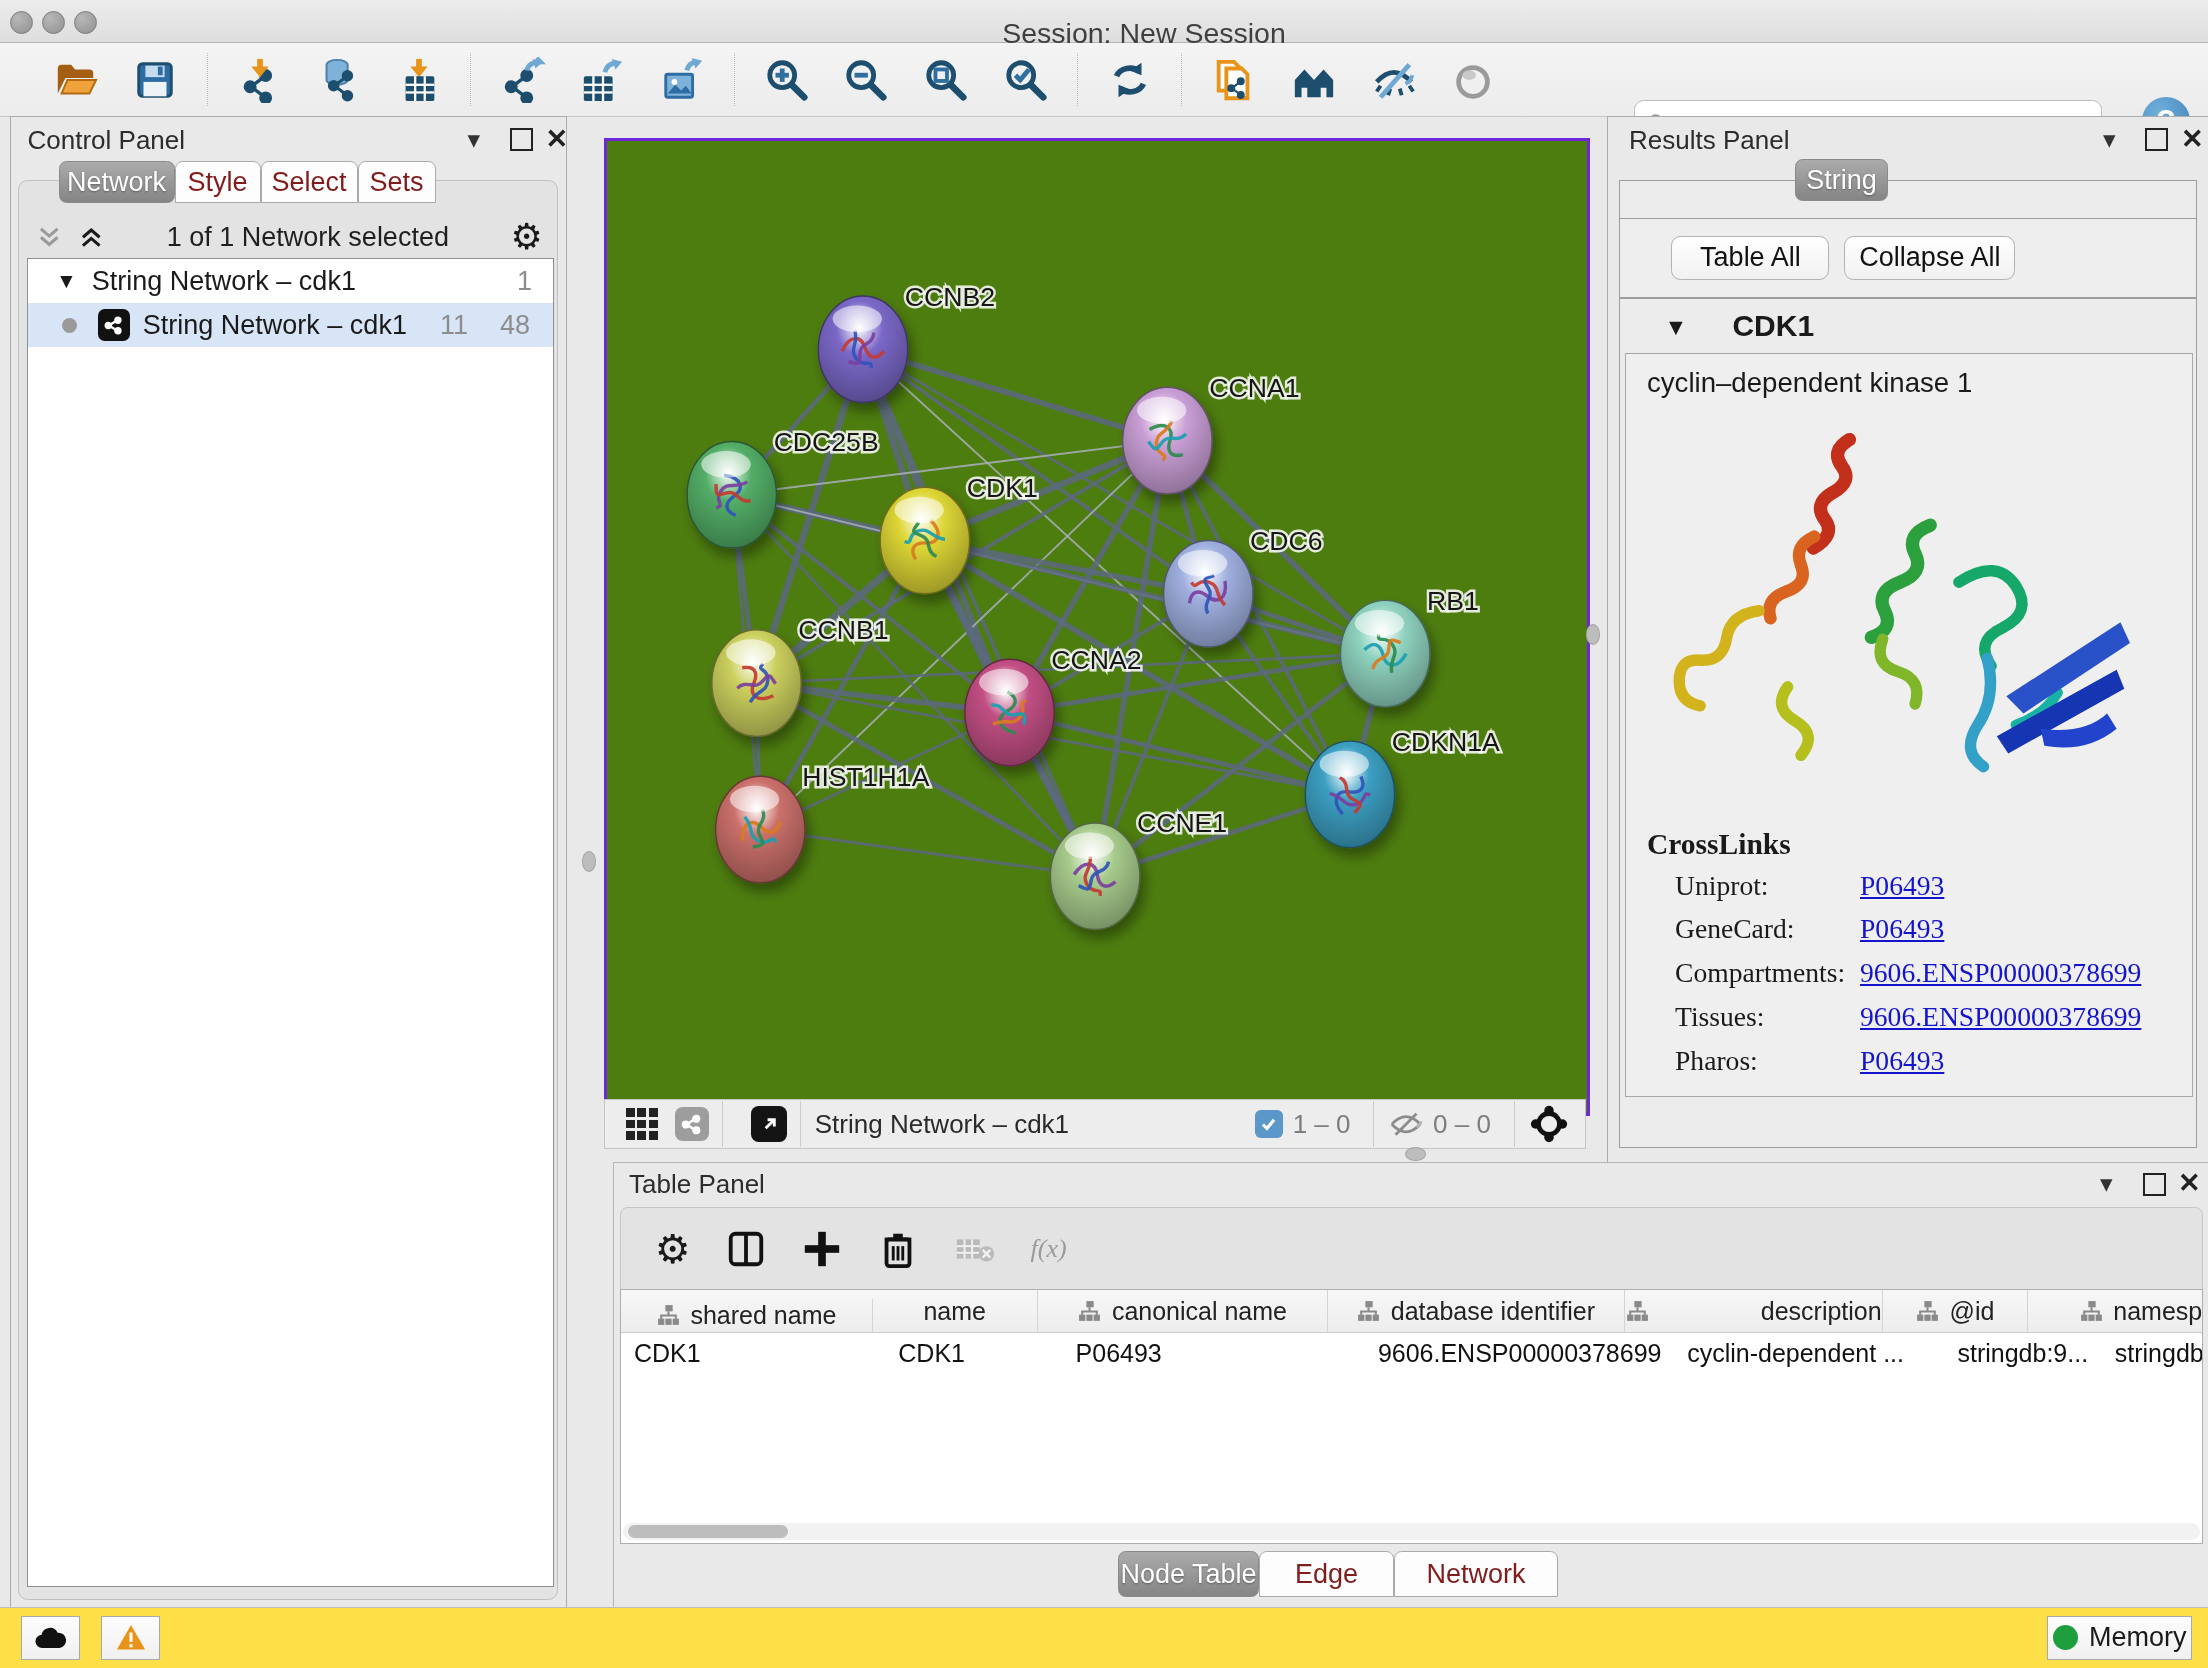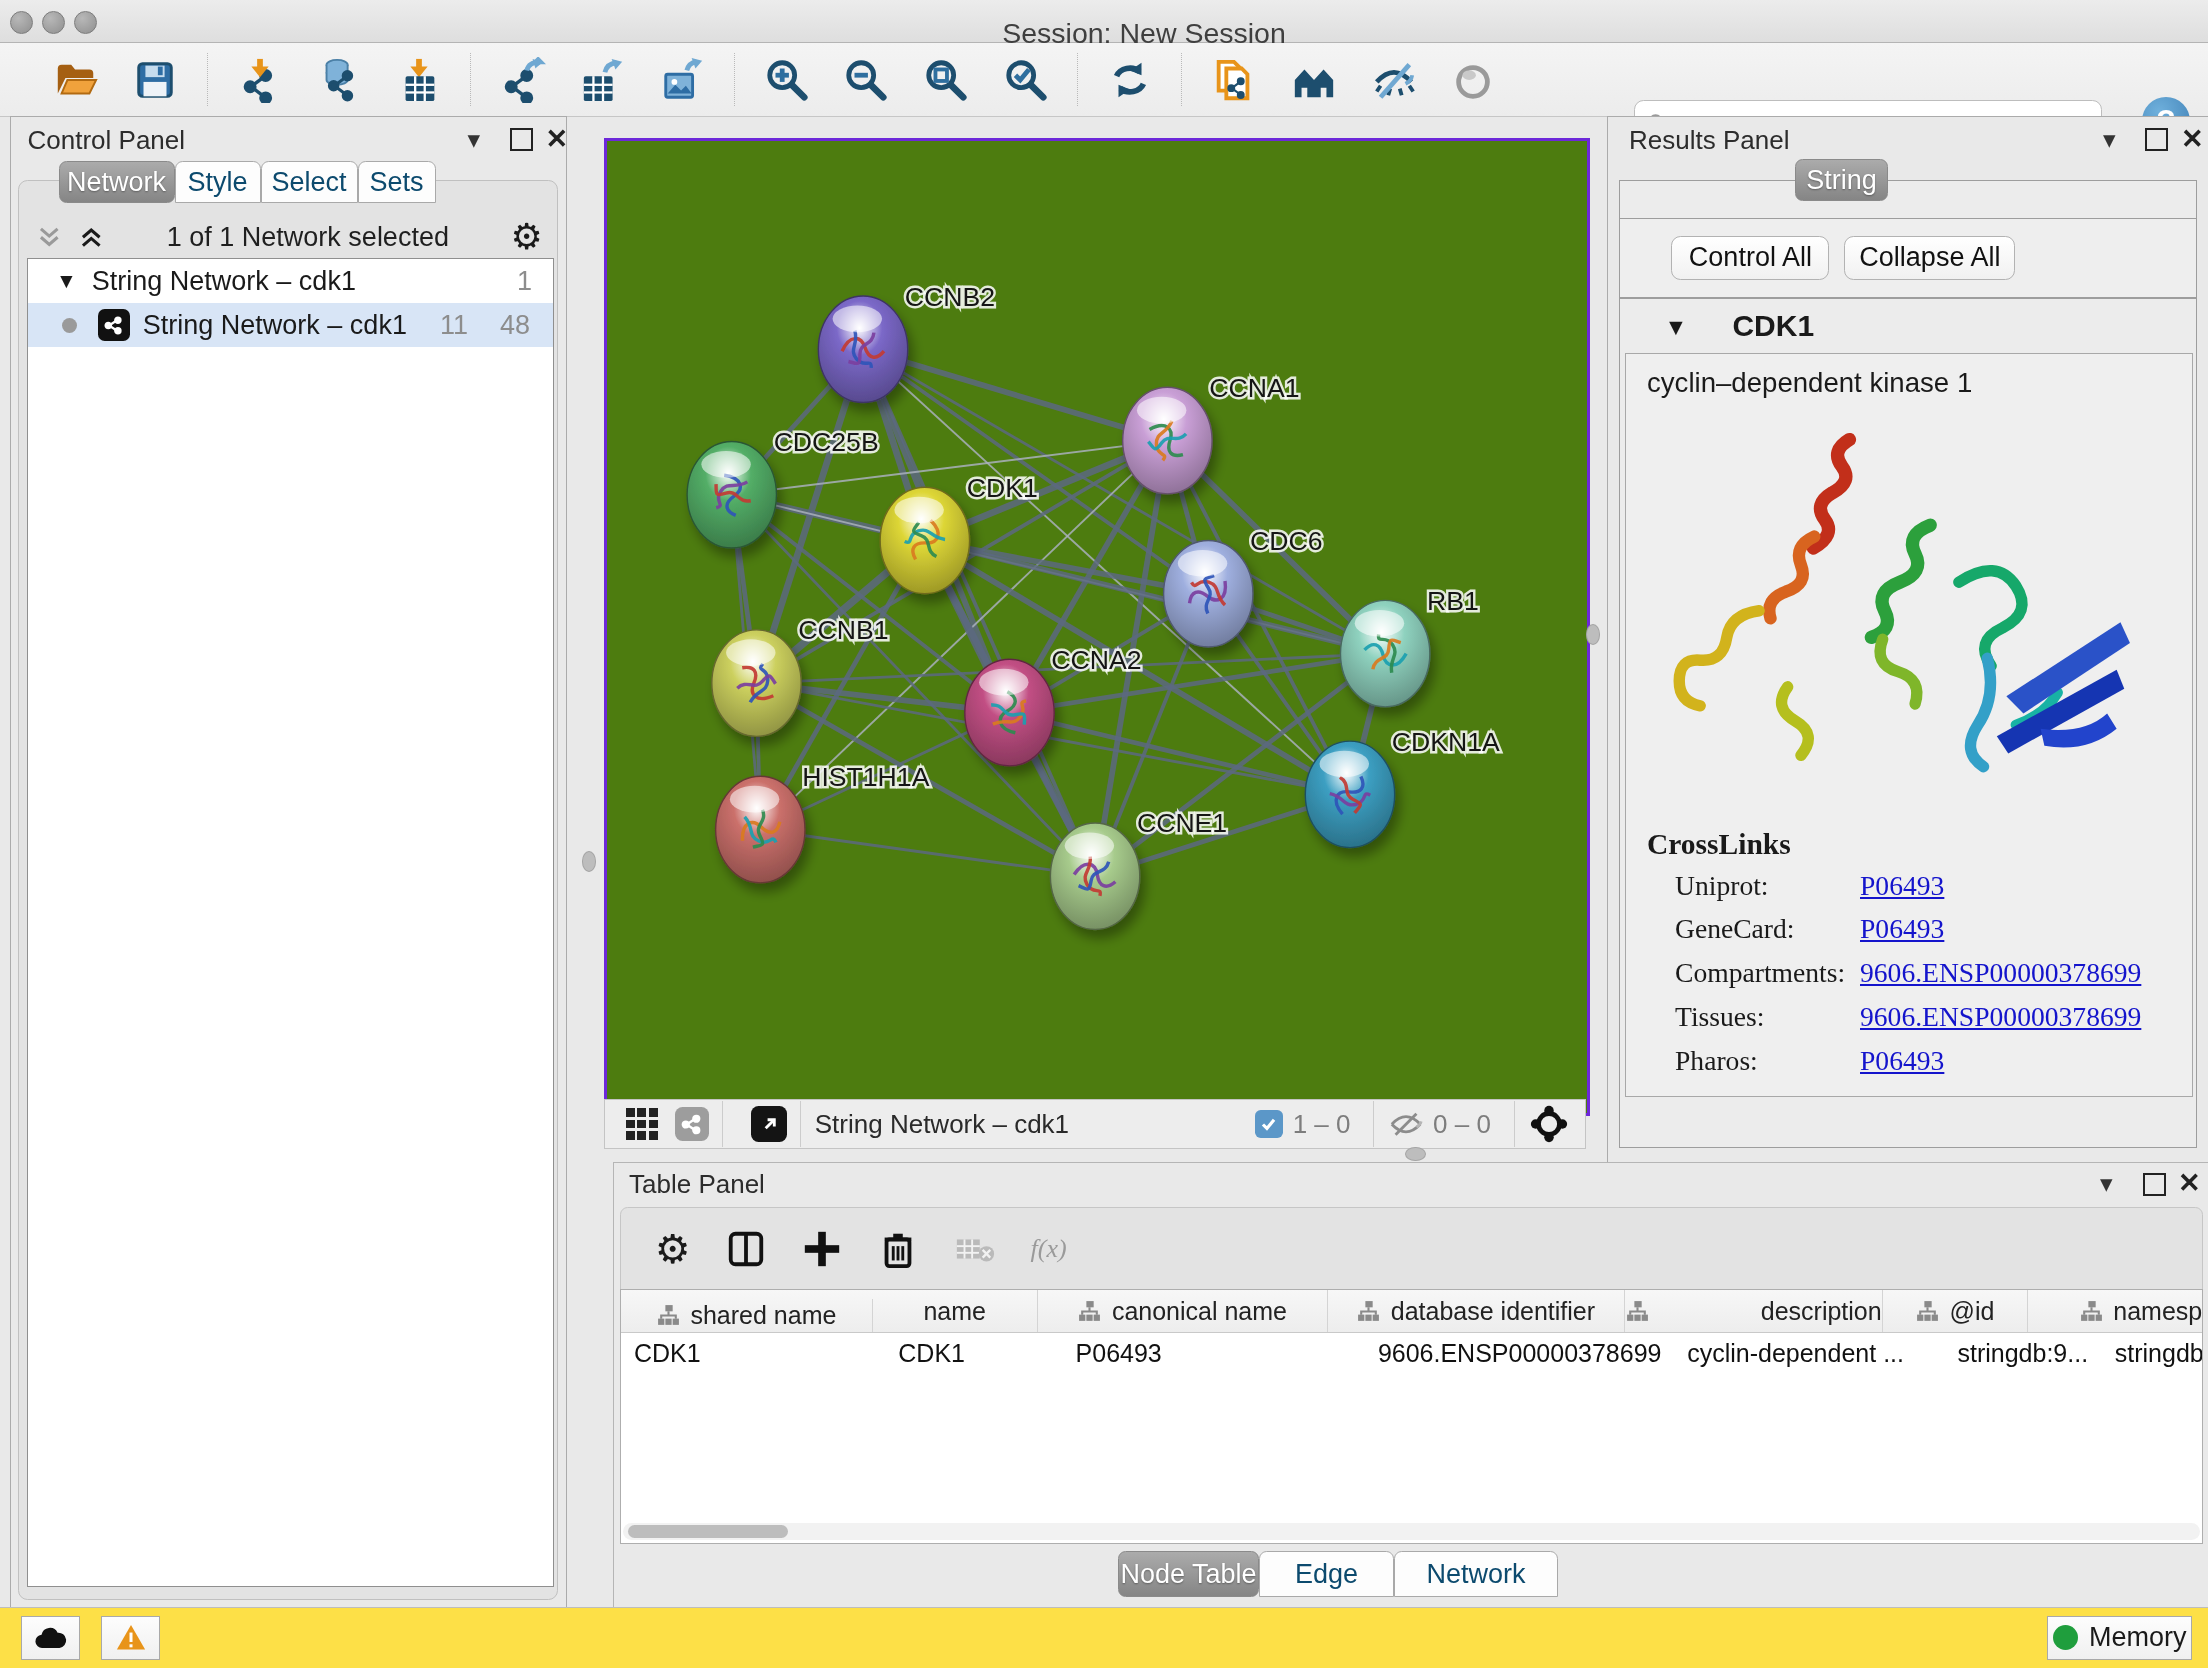--- a/index.html
+++ b/index.html
@@ -24,21 +24,21 @@
   .searchbox input{border:none;outline:none;flex:1;font-size:25px;font-family:"Liberation Sans",sans-serif;background:transparent;}
   .mag{margin:0 7.6px 0 11.4px;width:23px;height:23px;}
   .helpbtn{position:absolute;left:2142px;top:54px;width:48px;height:48px;border-radius:50%;
     background:radial-gradient(circle at 35% 30%,#6fb0dc,#3d7eb4);color:#fff;font-size:32px;
     font-weight:bold;text-align:center;line-height:48px;}
   
   .panel-title{position:absolute;font-size:26px;color:#2c2c2c;}
   .ph-ic{position:absolute;top:9.5px;font-size:25px;color:#222;line-height:25px;}
   .caret{color:#333;} .sq{width:19px;height:19px;border:2.4px solid #222;display:inline-block;}
   .px{font-weight:bold;font-size:27px;}
-  .tab{display:inline-block;border:1px solid #a9a9a9;background:#fdfdfd;color:#0c4a6e;
+  .tab{display:inline-block;border:1px solid #a9a9a9;background:#fdfdfd;color:#7f1d1d;
     border-radius:7.6px 7.6px 0 0;font-size:27px;text-align:center;line-height:40px;}
   .tab.active{background:linear-gradient(#ababab,#858585);color:#fff;border-color:#8a8a8a;
     border-radius:7.6px;text-shadow:0 1px 1.9px rgba(0,0,0,.35);}
   
   .cpanel{position:absolute;left:9.5px;top:116px;width:555px;height:1491px;background:#e9e9e9;
     border:1px solid #ababab;}
   .cp-body{position:absolute;left:7.6px;top:63px;right:7.6px;bottom:7.6px;background:#e3e3e3;
     border:1px solid #c0c0c0;border-radius:9.5px;}
   .cp-sub{position:absolute;left:9.5px;right:9.5px;top:99px;height:42px;display:flex;align-items:center;}
   .cp-list{position:absolute;left:16px;right:11.4px;top:141px;bottom:21px;background:#fff;border:1.4px solid #8f8f8f;}
@@ -636,21 +636,21 @@
   <div class="grip" style="left:1405px;top:1147px;width:19px;height:12.4px"></div>
 
   <div class="rpanel">
     <div class="panel-title" style="left:21px;top:7.6px">Results Panel</div>
     <div class="ph-ic caret" style="left:495px">▾</div>
     <div class="ph-ic" style="left:537px;top:11.4px"><span class="sq"></span></div>
     <div class="ph-ic px" style="left:573px">✕</div>
     <div class="rp-box" style="top:63px;height:966px;background:#ececec"></div>
     <div class="tab active" style="position:absolute;left:187px;top:42px;width:91px;height:40px">String</div>
     <div class="rp-box" style="top:101px;height:78px">
-      <div class="rbtn" style="left:51px;top:17px;width:156px">Control All</div>
+      <div class="rbtn" style="left:51px;top:17px;width:156px">Table All</div>
       <div class="rbtn" style="left:224px;top:17px;width:169px">Collapse All</div>
     </div>
     <div class="rp-entry-hd">
       <span style="position:absolute;left:44px;top:15px;font-size:23px">▼</span>
       <span style="position:absolute;left:112px;top:9.5px;font-size:30px;font-weight:bold">CDK1</span>
     </div>
     <div class="rp-content">
       <div style="position:absolute;left:21px;top:13.3px;font-size:27.6px">cyclin–dependent kinase 1</div>
       <svg id="protein-svg" style="position:absolute;left:19px;top:57px" width="523" height="409" viewBox="0 0 550 430">
  <g fill="none" stroke-linecap="round">

